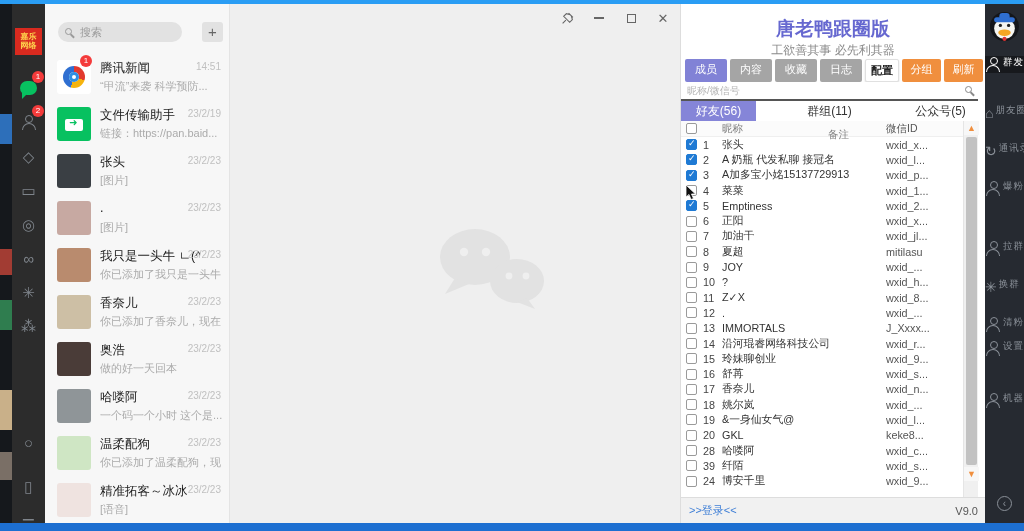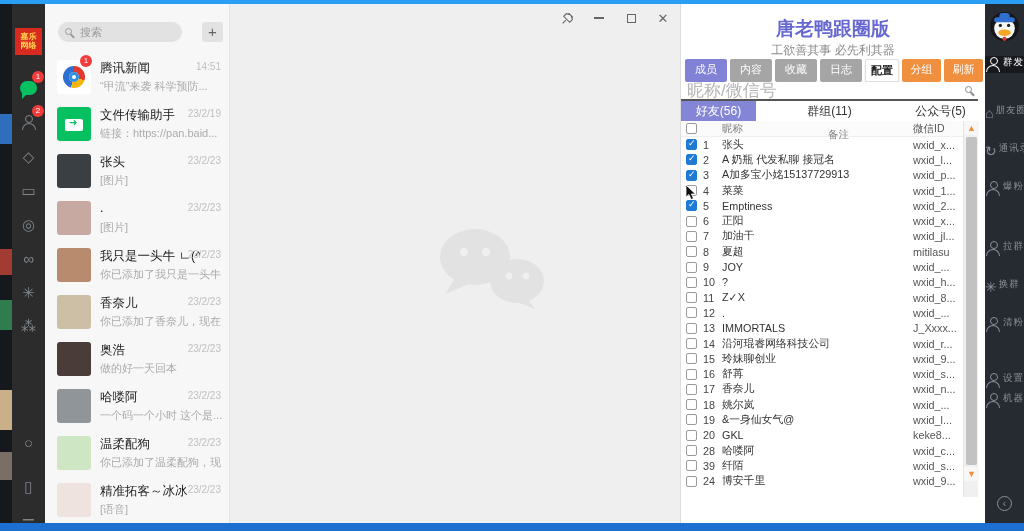--- a/index.html
+++ b/index.html
@@ -61,38 +61,38 @@
   #tool-panel{position:absolute;left:680px;top:4px;width:305px;height:519px;background:#fff;border-left:1px solid #ddd;}
   #tp-title{position:absolute;left:0;top:12px;width:100%;text-align:center;font-size:19px;font-weight:bold;color:#6668d0;}
   #tp-subtitle{position:absolute;left:0;top:38px;width:100%;text-align:center;font-size:12px;color:#8a8a8a;}
   #tp-btnrow{position:absolute;left:4px;top:55px;width:298px;display:flex;gap:3px;}
   .tpbtn{flex:0 0 auto;font-size:11px;padding:3px 0;text-align:center;border-radius:2px;white-space:nowrap;}
   .tpbtn.s-purple{background:#8182d6;color:#fff;width:42px;}
   .tpbtn.s-gray{background:#a5a5a5;color:#fff;width:42px;}
   .tpbtn.s-white{background:#fff;color:#222;font-weight:bold;border:1px solid #e0e0e0;box-shadow:0 1px 2px rgba(0,0,0,.15);width:34px;}
   .tpbtn.s-orange{background:#f08f3e;color:#fff;width:39px;}
   #tp-search{position:absolute;left:4px;top:78px;width:280px;height:18px;border:none;border-bottom:1px solid #e6e6e6;
-    font-size:17px;color:#555;outline:none;background:#fff;}
+    font-size:10px;color:#555;outline:none;background:#fff;}
   #tp-search::placeholder{color:#b5b5b5;}
   #tp-search-mag{left:284px;top:82px;border-color:#8a8a8a;}
   #tp-search-mag::after{background:#8a8a8a;}
   #tp-subtabs{position:absolute;left:0;top:95px;width:297px;height:22px;display:flex;border-top:2px solid #555;gap:36px;}
   .subtab{flex:1;font-size:12px;display:flex;align-items:center;justify-content:center;color:#333;background:#fff;}
   .subtab.active-true{background:#8585d8;color:#fff;}
   #tp-thead{position:absolute;left:0;top:117px;width:282px;height:16px;background:#fbfbfb;border-bottom:1px solid #efefef;
     display:flex;align-items:center;font-size:10.5px;color:#808080;}
   #tp-rows{position:absolute;left:0;top:133px;width:282px;height:360px;overflow:hidden;}
   .trow{height:15.3px;display:flex;align-items:center;font-size:10.8px;color:#333;}
   .col-cb{width:11px;height:11px;margin-left:5px;border:1px solid #9a9a9a;border-radius:2px;background:#fff;flex:0 0 auto;position:relative;}
   .col-cb.cb-true{background:#1f7ad4;border-color:#1f7ad4;}
   .col-cb.cb-true::after{content:"✓";position:absolute;left:1px;top:-2px;color:#fff;font-size:9px;}
   .col-num{width:19px;margin-left:6px;color:#444;flex:0 0 auto;}
   .col-nick{width:106px;flex:0 0 auto;white-space:nowrap;overflow:visible;}
   .col-remark{width:58px;flex:0 0 auto;margin-top:13px;}
-  .col-wxid{flex:1;color:#555;white-space:nowrap;margin-left:27px;}
+  .col-wxid{flex:1;color:#555;white-space:nowrap;}
   #tp-thead .col-cb{background:#fff;}
   
   #tp-scroll{position:absolute;left:282px;top:117px;width:15px;height:376px;background:#f0f0f0;border-left:1px solid #e5e5e5;}
   .sarrow{position:absolute;left:0;width:15px;height:14px;display:flex;align-items:center;justify-content:center;
     font-size:9px;color:#f08f3e;background:#f7f7f7;}
   #sarrow-up{top:0;}
   #sarrow-down{bottom:16px;}
   #sthumb{position:absolute;left:2px;top:16px;width:11px;height:328px;background:#c2c2c2;border-radius:2px;}
   #tp-footer{position:absolute;left:0;top:493px;width:305px;height:26px;background:#f1f1f1;border-top:1px solid #ddd;
     display:flex;align-items:center;justify-content:space-between;padding:0 8px;font-size:11px;}
@@ -554,20 +554,24 @@
       <div id="sthumb"></div>
       <div class="sarrow" id="sarrow-down">▼</div>
     </div>
 
     <div id="mouse-cursor">
       <svg width="14" height="16" viewBox="0 0 14 16">
         <path d="M1 0 L1 12 L4 9.5 L6 14.5 L8.5 13.5 L6.5 9 L10.5 9 Z" fill="#111" stroke="#fff" stroke-width="0.8"></path>
       </svg>
     </div>
 
+    <div id="tp-footer">
+      <span id="tp-login">&gt;&gt;登录&lt;&lt;</span>
+      <span id="tp-version">V9.0</span>
+    </div>
   </div>
 
   <div id="right-rail">
     <div id="duck">
       <svg width="29" height="29" viewBox="0 0 28 28">
         <circle cx="14" cy="16" r="10" fill="#f6f6f2"></circle>
         <rect x="4" y="5" width="20" height="5" rx="2.5" fill="#2f6fd1"></rect>
         <rect x="9" y="1" width="10" height="6" rx="3" fill="#2f6fd1"></rect>
         <ellipse cx="14" cy="20" rx="6" ry="3.2" fill="#f5a623"></ellipse>
         <circle cx="10" cy="13" r="1.6" fill="#222"></circle>
@@ -626,21 +630,21 @@
         </div>
 
         <div class="rr-item" style="top: 312px;">
           <span class="railicon">
             <span class="glyph"></span>
             <span class="t-person"></span>
           </span>
           <span class="rlabel">清粉</span>
         </div>
 
-        <div class="rr-item" style="top: 368px;">
+        <div class="rr-item" style="top: 336px;">
           <span class="railicon">
             <span class="glyph"></span>
             <span class="t-person"></span>
           </span>
           <span class="rlabel">设置</span>
         </div>
 
         <div class="rr-item" style="top: 388px;">
           <span class="railicon">
             <span class="glyph"></span>

